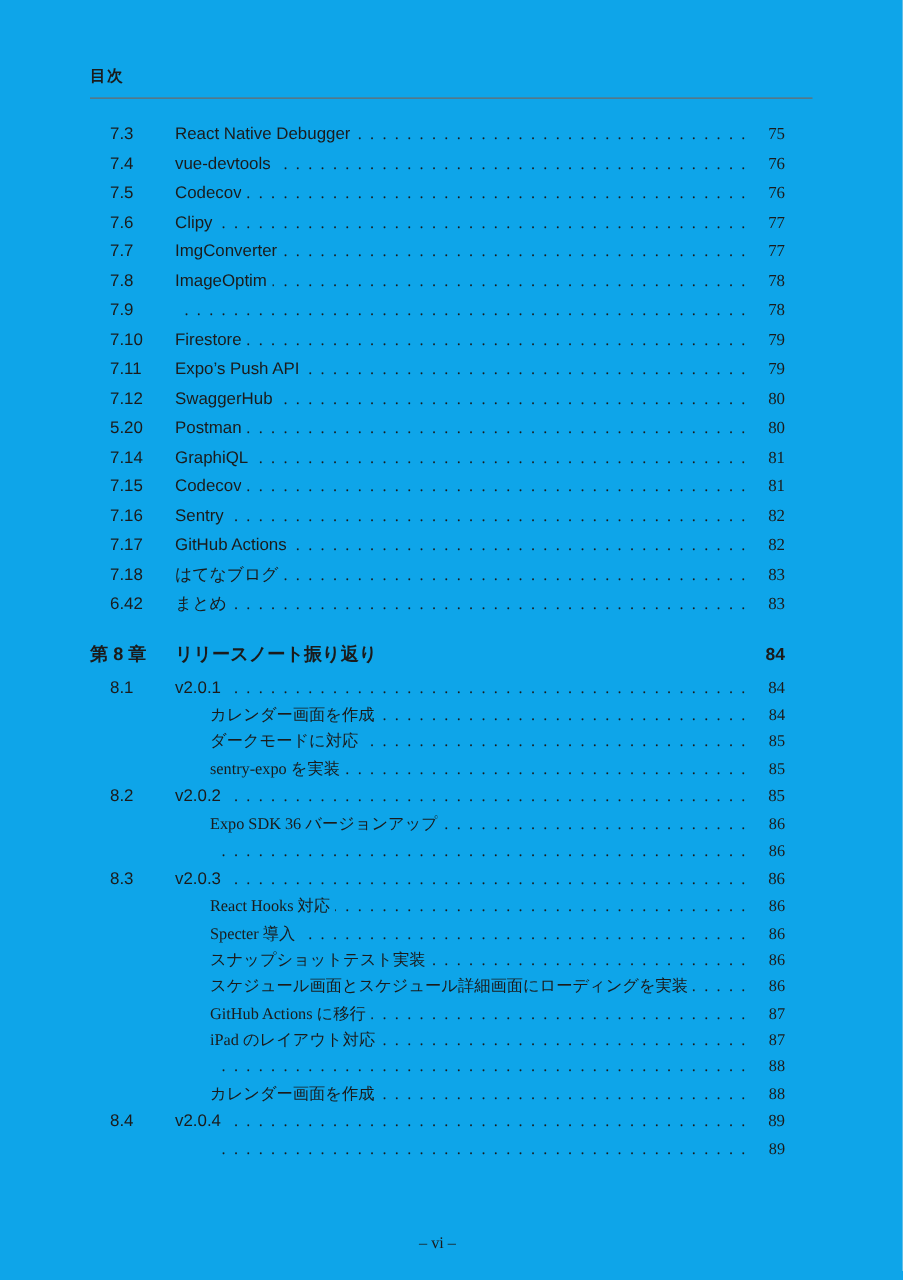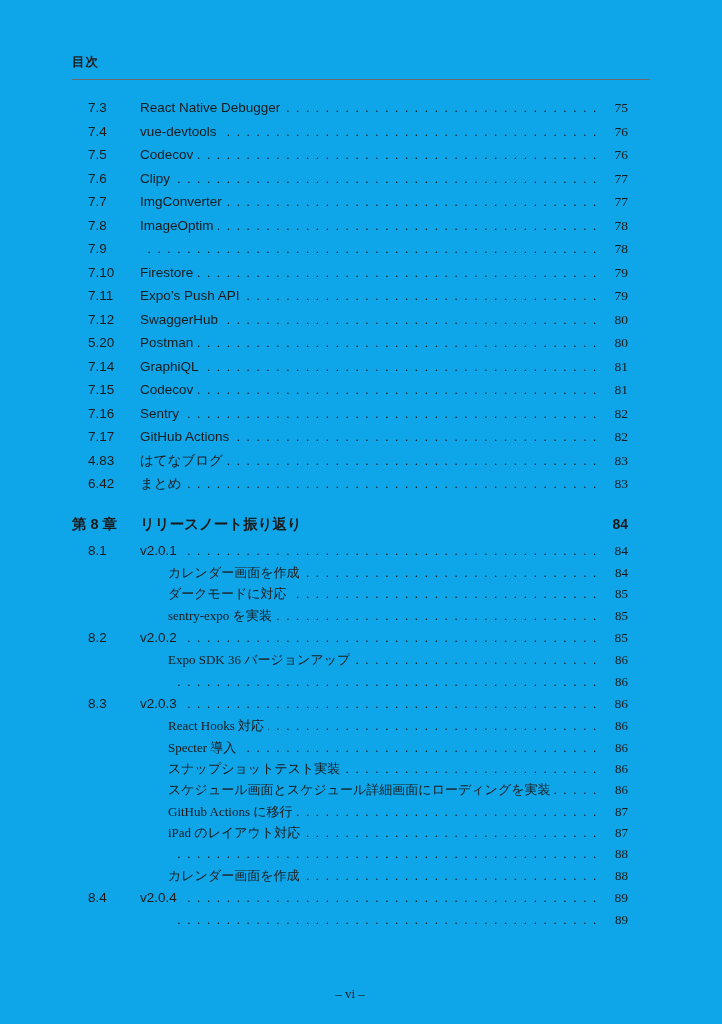--- a/index.html
+++ b/index.html
@@ -163,21 +163,21 @@
         <span class="dots"></span>
         <span class="page-num">82</span>
       </div>
       <div class="row section">
         <span class="num">7.17</span>
         <span class="title">GitHub Actions</span>
         <span class="dots"></span>
         <span class="page-num">82</span>
       </div>
       <div class="row section">
-        <span class="num">4.83</span>
+        <span class="num">7.18</span>
         <span class="title">はてなブログ</span>
         <span class="dots"></span>
         <span class="page-num">83</span>
       </div>
       <div class="row section">
         <span class="num">6.42</span>
         <span class="title">まとめ</span>
         <span class="dots"></span>
         <span class="page-num">83</span>
       </div>

